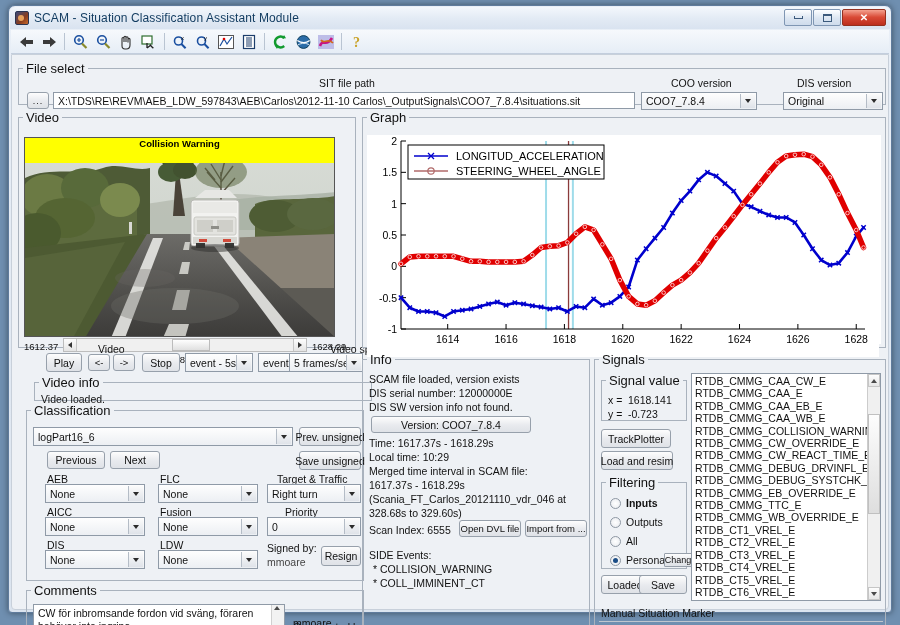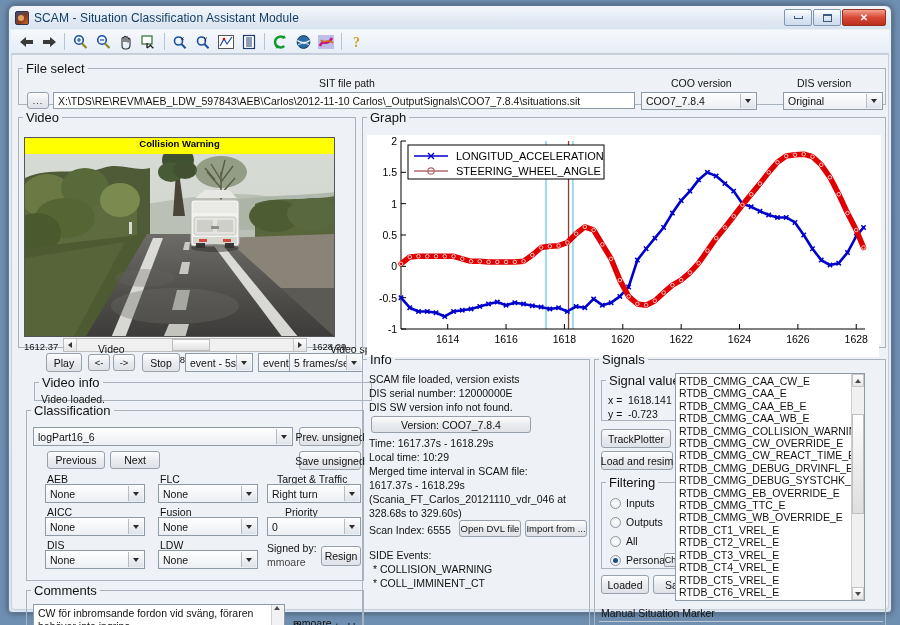--- a/index.html
+++ b/index.html
@@ -105,21 +105,21 @@
   .vscroll .up,.vscroll .down{position:absolute;left:0;right:0;height:13px;background:linear-gradient(#fdfdfd,#e6e6e6);border:1px solid #c6c6c6;display:flex;align-items:center;justify-content:center;}
   .vscroll .up{top:0}.vscroll .down{bottom:0}
   .vscroll .thumb{position:absolute;left:0;right:0;background:linear-gradient(#fdfdfd,#dedede);border:1px solid #c0c0c0;}
   .tri-up{width:0;height:0;border-left:3px solid transparent;border-right:3px solid transparent;border-bottom:4px solid #4a4a4a;}
   .tri-dn{width:0;height:0;border-left:3px solid transparent;border-right:3px solid transparent;border-top:4px solid #4a4a4a;}
   .tri-lt{width:0;height:0;border-top:3px solid transparent;border-bottom:3px solid transparent;border-right:4px solid #333;}
   .tri-rt{width:0;height:0;border-top:3px solid transparent;border-bottom:3px solid transparent;border-left:4px solid #333;}
   .infoline { font-size:10.5px;color:#111;white-space:nowrap; }
   
   #videoframe { position:absolute;left:5px;top:12px;width:311px;height:200px;background:#000;border:1px solid #555;overflow:hidden;}
-  #cwbanner{position:absolute;left:0;right:0;top:0;height:16px;background:#ffff00;color:#000;font-size:9.5px;font-weight:bold;text-align:center;line-height:12px;z-index:6;}
+  #cwbanner{position:absolute;left:0;right:0;top:0;height:25px;background:#ffff00;color:#000;font-size:9.5px;font-weight:bold;text-align:center;line-height:12px;z-index:6;}
   
   #graphwrap{position:absolute;left:4px;top:10px;right:4px;bottom:3px;background:#fff;}
   
   .textarea{position:absolute;background:#fff;border:1px solid #8f9aa7;font-size:10.5px;color:#111;padding:2px 4px;line-height:13px;overflow:hidden;}
 </style>
 </head>
 <body>
 
 <div id="window">
 
@@ -678,43 +678,43 @@
         <div class="lbl" style="left:26px;top:6px;">1618.141</div>
         <div class="lbl" style="left:6px;top:20px;">y =</div>
         <div class="lbl" style="left:26px;top:20px;">-0.723</div>
       </fieldset>
 
       <div class="btn" style="left:6px;top:62px;width:70px;height:19px;">TrackPlotter</div>
       <div class="btn" style="left:6px;top:84px;width:72px;height:19px;">Load and resim</div>
 
       <fieldset class="grp" style="left:6px;top:108px;width:86px;height:94px;">
         <legend>Filtering</legend>
-        <div class="radio" style="left:8px;top:7px;">
+        <div class="radio" style="left:8px;top:7px;font-weight:bold;">
           <span class="dot"></span>
           <span>Inputs</span>
         </div>
         <div class="radio" style="left:8px;top:26px;">
           <span class="dot"></span>
           <span>Outputs</span>
         </div>
         <div class="radio" style="left:8px;top:45px;">
           <span class="dot"></span>
           <span>All</span>
         </div>
         <div class="radio on" style="left:8px;top:64px;">
           <span class="dot"></span>
           <span>Personal</span>
         </div>
         <div class="btn" style="left:62px;top:63px;width:33px;height:14px;font-size:9px;border-radius:1px;">Change</div>
       </fieldset>
 
       <div class="btn" style="left:6px;top:208px;width:48px;height:19px;">Loaded</div>
-      <div class="btn" style="left:58px;top:208px;width:48px;height:19px;">Save</div>
-
-      <div class="listbox" style="left:80px;top:6px;width:190px;height:228px;">
+      <div class="btn" style="left:44px;top:208px;width:48px;height:19px;">Save</div>
+
+      <div class="listbox" style="left:96px;top:6px;width:190px;height:228px;">
         <div id="signal-items" style="position:absolute;left:0;top:1px;right:14px;">
             <div class="listitem">RTDB_CMMG_CAA_CW_E</div>
             <div class="listitem">RTDB_CMMG_CAA_E</div>
             <div class="listitem">RTDB_CMMG_CAA_EB_E</div>
             <div class="listitem">RTDB_CMMG_CAA_WB_E</div>
             <div class="listitem">RTDB_CMMG_COLLISION_WARNING_E</div>
             <div class="listitem">RTDB_CMMG_CW_OVERRIDE_E</div>
             <div class="listitem">RTDB_CMMG_CW_REACT_TIME_E</div>
             <div class="listitem">RTDB_CMMG_DEBUG_DRVINFL_E</div>
             <div class="listitem">RTDB_CMMG_DEBUG_SYSTCHK_E</div>

